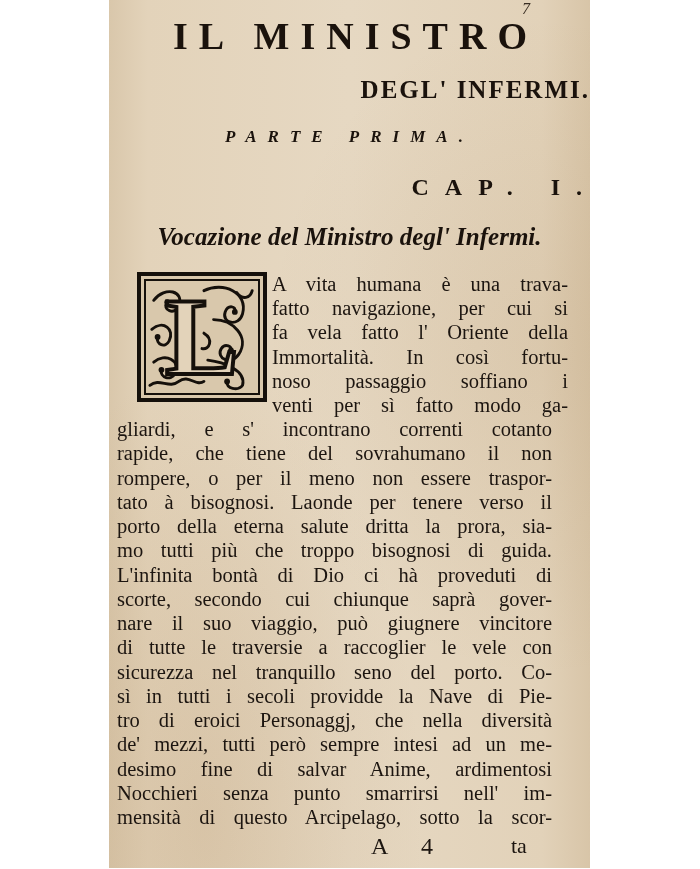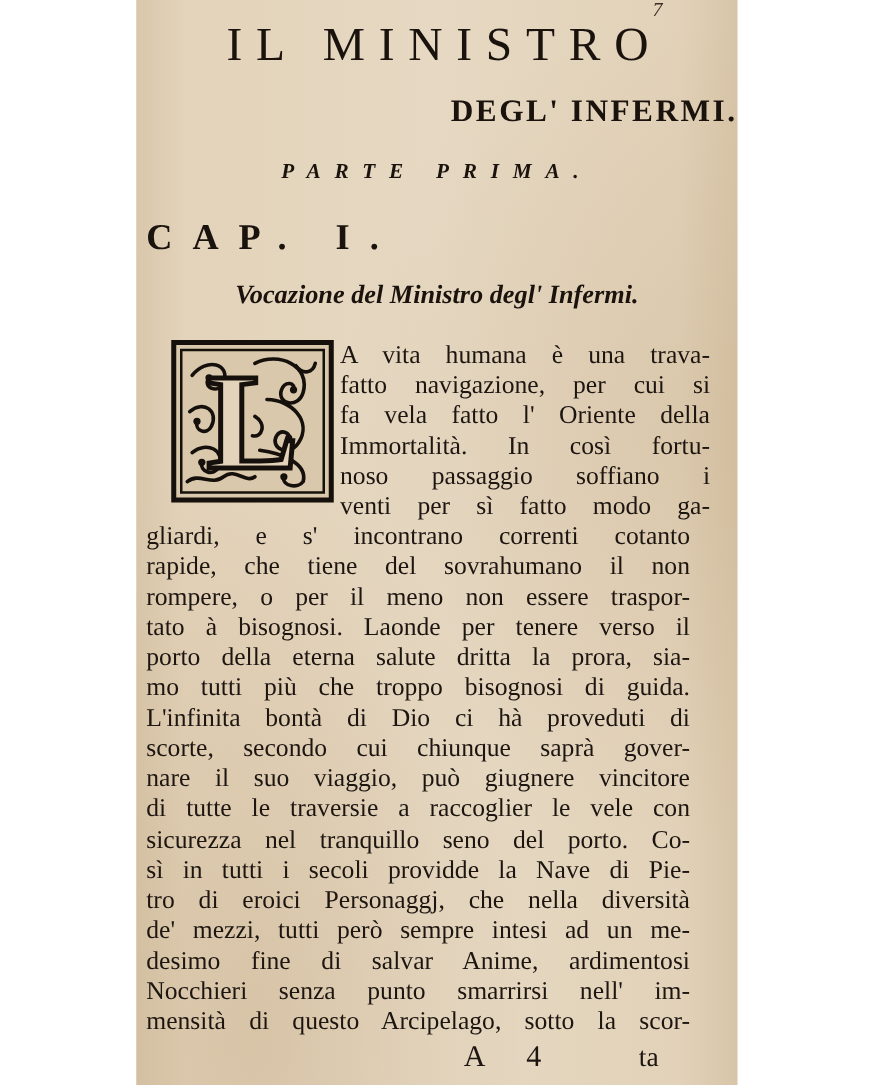--- a/index.html
+++ b/index.html
@@ -35,21 +35,21 @@
       font-size: 16px;
       color: #3a2e24;
     }
     .title-main {
       position: absolute;
       left: 0;
       top: 14px;
       width: 481px;
       text-align: center;
       font-size: 38px;
-      font-weight: normal;
+      font-weight: bold;
       letter-spacing: 11px;
       color: #1a120c;
       padding-left: 6px;
     }
     .title-sub {
       position: absolute;
       left: 0;
       top: 76px;
       width: 481px;
       text-align: right;
@@ -68,34 +68,34 @@
       font-style: italic;
       font-weight: bold;
       letter-spacing: 11px;
       color: #1a120c;
     }
     .chapter {
       position: absolute;
       left: 0;
       top: 174px;
       width: 481px;
-      text-align: left;
-      font-size: 29px;
+      text-align: right;
+      font-size: 24px;
       font-weight: bold;
       letter-spacing: 16px;
       color: #1a120c;
       padding-left: 8px;
     }
     .chapter-title {
       position: absolute;
       left: 0;
       top: 223px;
       width: 481px;
       text-align: center;
-      font-size: 21px;
+      font-size: 25px;
       font-style: italic;
       font-weight: bold;
       color: #1a120c;
     }
     .initial-box {
       position: absolute;
       left: 28px;
       top: 272px;
       width: 130px;
       height: 130px;

